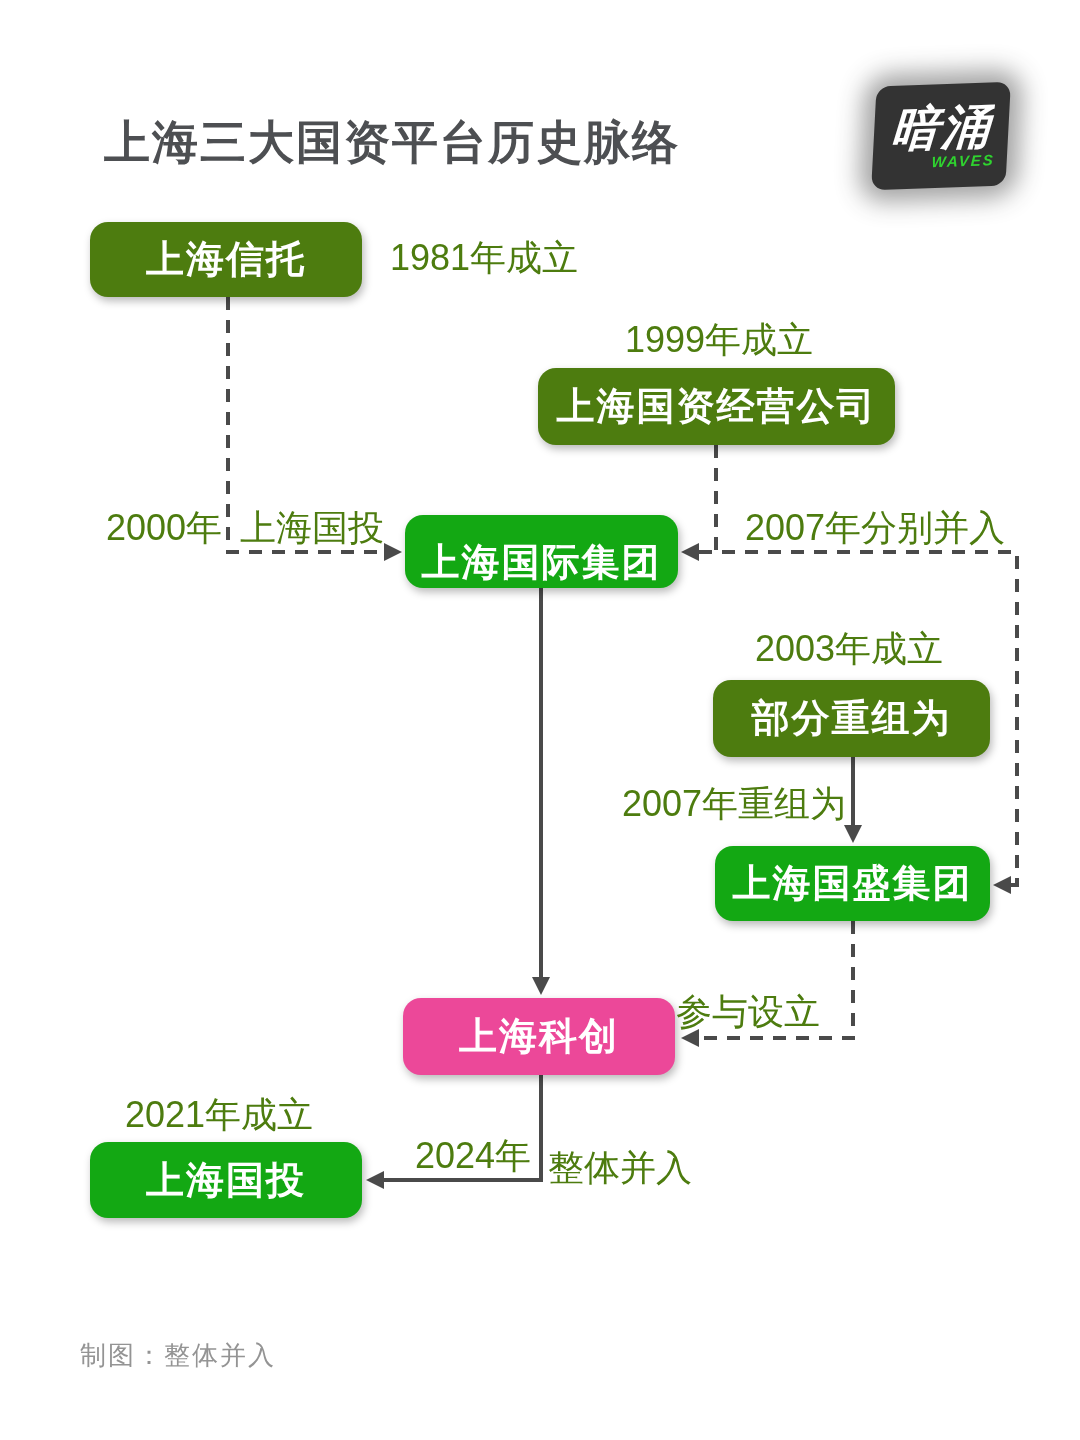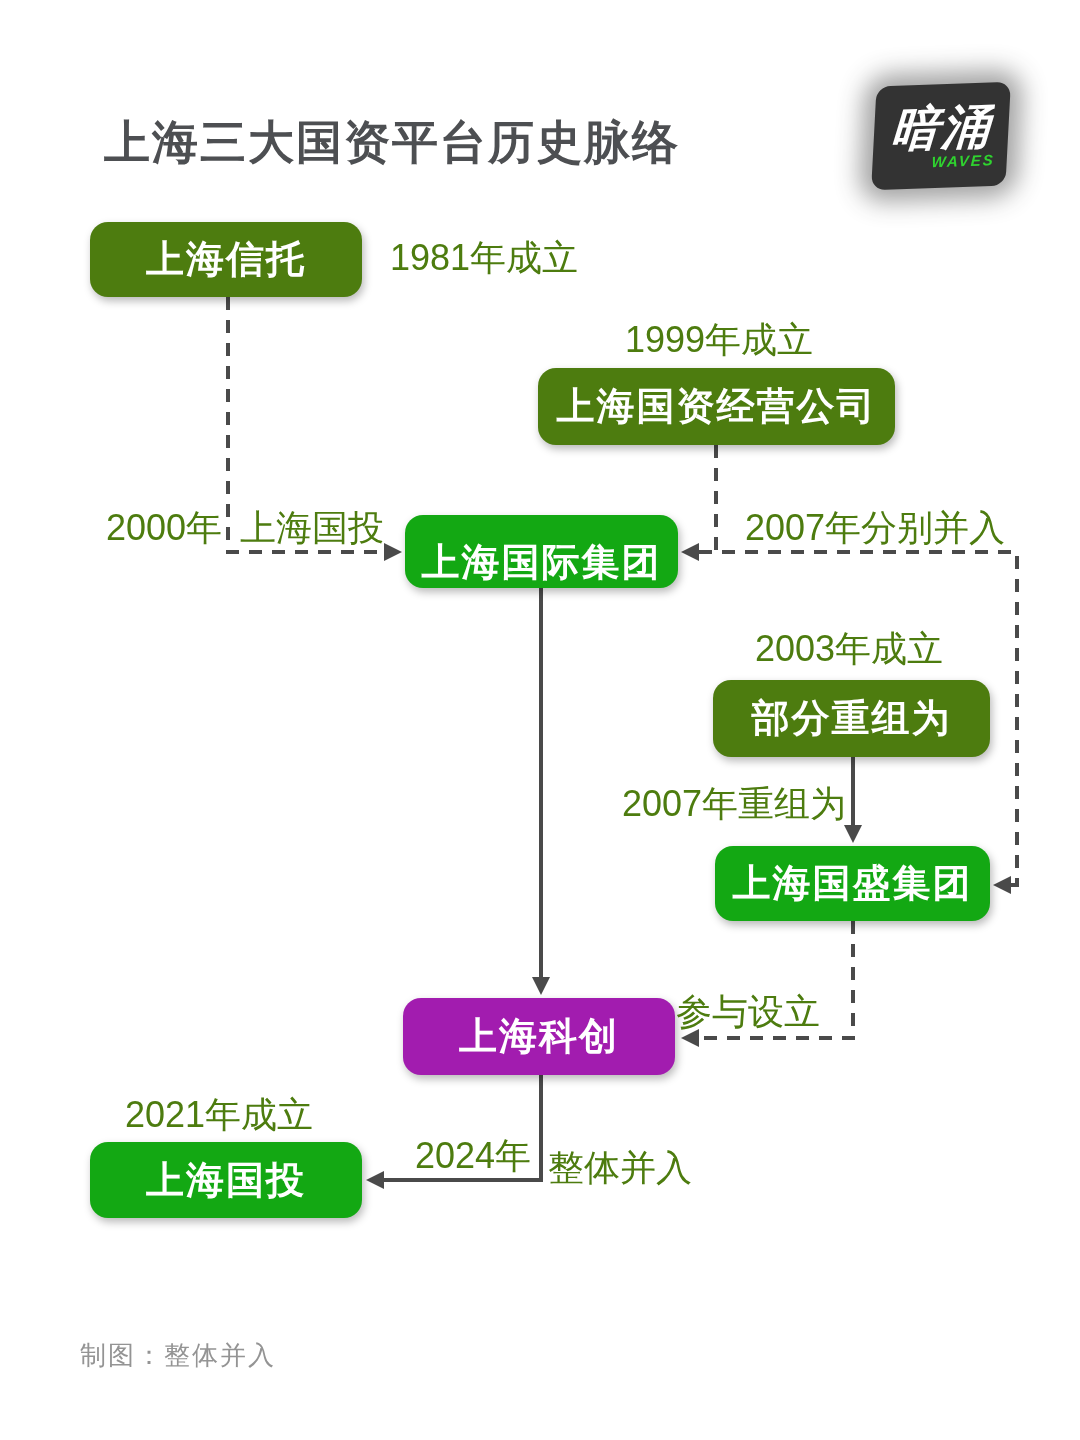--- a/index.html
+++ b/index.html
@@ -80,21 +80,21 @@
     color: #ffffff;
     font-weight: bold;
     font-size: 38px;
     letter-spacing: 2px;
     border-radius: 18px;
     box-shadow: 2px 4px 9px rgba(0,0,0,0.28);
     white-space: nowrap;
   }
   .node.gray  { background: #4d7c0f; }
   .node.green { background: #13a813; }
-  .node.navy  { background: #a21caf; }
+  .node.navy  { background: #ec4899; }
 
   .n-xintuo    { left:  90px; top:  222px; width: 272px; height: 75px; }
   .n-guozi     { left: 538px; top:  368px; width: 357px; height: 77px; }
   .n-guoji     { left: 405px; top:  515px; width: 273px; height: 73px; align-items: flex-end; }
   .n-shengrong { left: 713px; top:  680px; width: 277px; height: 77px; }
   .n-guosheng  { left: 715px; top:  846px; width: 275px; height: 75px; }
   .n-kechuang  { left: 403px; top:  998px; width: 272px; height: 77px; }
   .n-guotou    { left:  90px; top: 1142px; width: 272px; height: 76px; }
 
   

